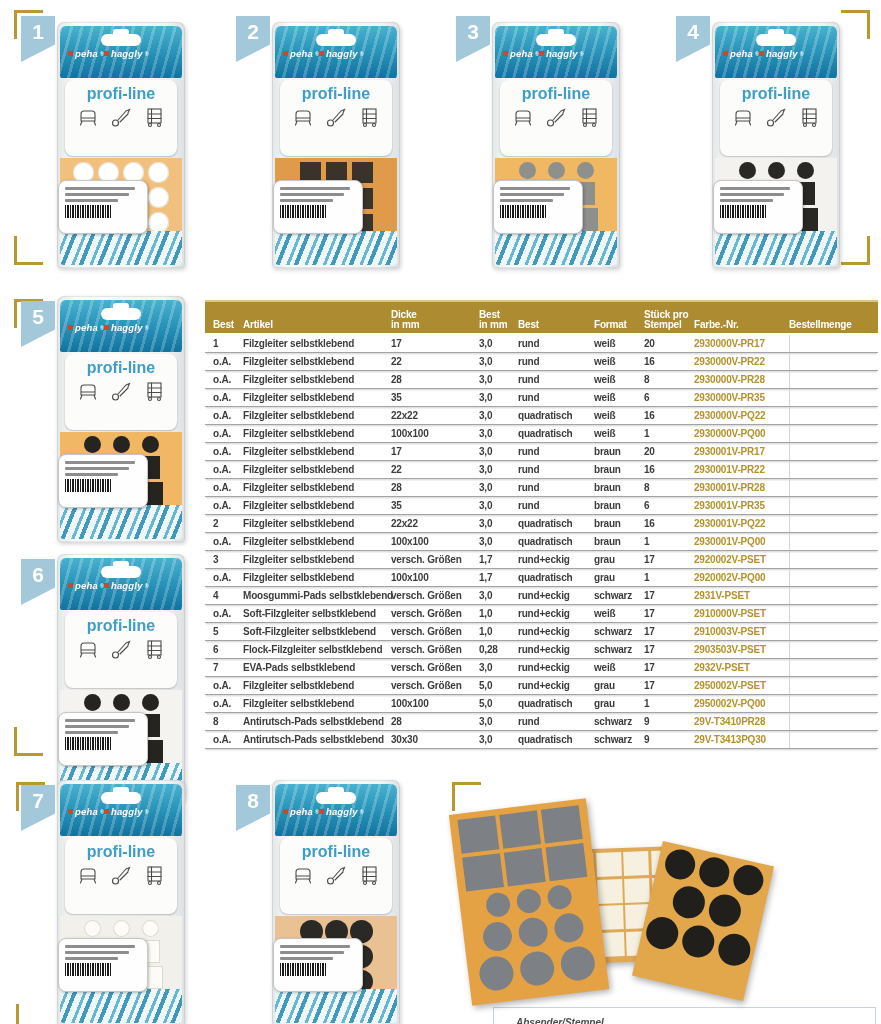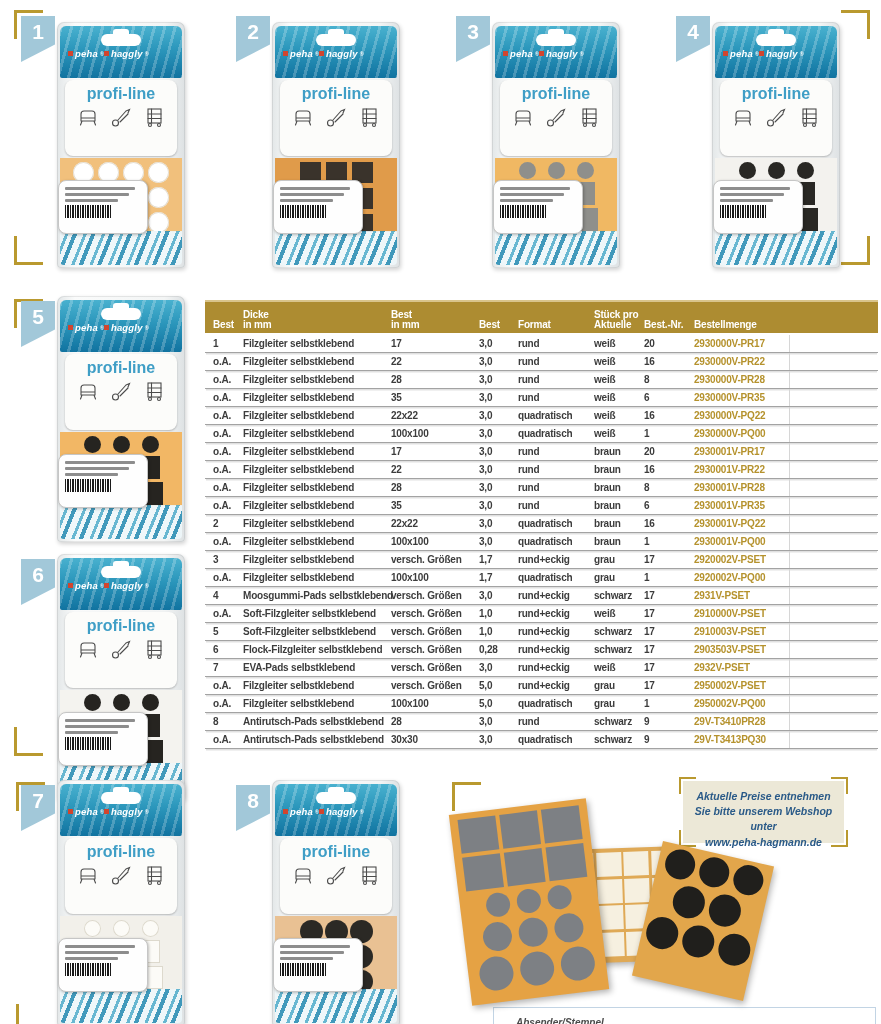--- a/index.html
+++ b/index.html
@@ -542,39 +542,42 @@
       </div>
       <div class="num-badge" style="left: 236px; top: 785px;">8</div>
     </div>
 
   <div class="ptable">
     <div class="thead" id="table-head">
         <div class="hcell">
           <div>Best</div>
         </div>
         <div class="hcell">
+          <div>Artikel</div>
+        </div>
+        <div class="hcell">
           <div>Dicke</div>
           <div>in mm</div>
         </div>
         <div class="hcell">
           <div>Best</div>
           <div>in mm</div>
         </div>
         <div class="hcell">
           <div>Best</div>
         </div>
         <div class="hcell">
           <div>Format</div>
         </div>
         <div class="hcell">
           <div>Stück pro</div>
-          <div>Aktuelle</div>
+          <div>Stempel</div>
         </div>
         <div class="hcell">
-          <div>Best.-Nr.</div>
+          <div>Farbe.-Nr.</div>
         </div>
         <div class="hcell">
           <div>Bestellmenge</div>
         </div>
       </div>
     <div id="table-body">
         <div class="trow">
           <div class="tcell c0">1</div>
           <div class="tcell c1">Filzgleiter selbstklebend</div>
           <div class="tcell c2">17</div>
@@ -823,29 +826,20 @@
           <div class="tcell c3">3,0</div>
           <div class="tcell c4">quadratisch</div>
           <div class="tcell c5">schwarz</div>
           <div class="tcell c6">9</div>
           <div class="tcell c7">29V-T3413PQ30</div>
           <div class="tcell c8"></div>
         </div>
       </div>
   </div>
 
-  <div class="note">
-    <div class="nbk tl"></div>
-    <div class="nbk tr"></div>
-    <div class="nbk bl"></div>
-    <div class="nbk br"></div>
-    <div>Aktuelle Preise entnehmen</div>
-    <div>Sie bitte unserem Webshop unter</div>
-    <div>www.peha-hagmann.de</div>
-  </div>
 
   <div>
     <div class="sheet sheetA">
       <div class="sA-sq" id="sA-squares">
           <div></div>
           <div></div>
           <div></div>
           <div></div>
           <div></div>
           <div></div>

